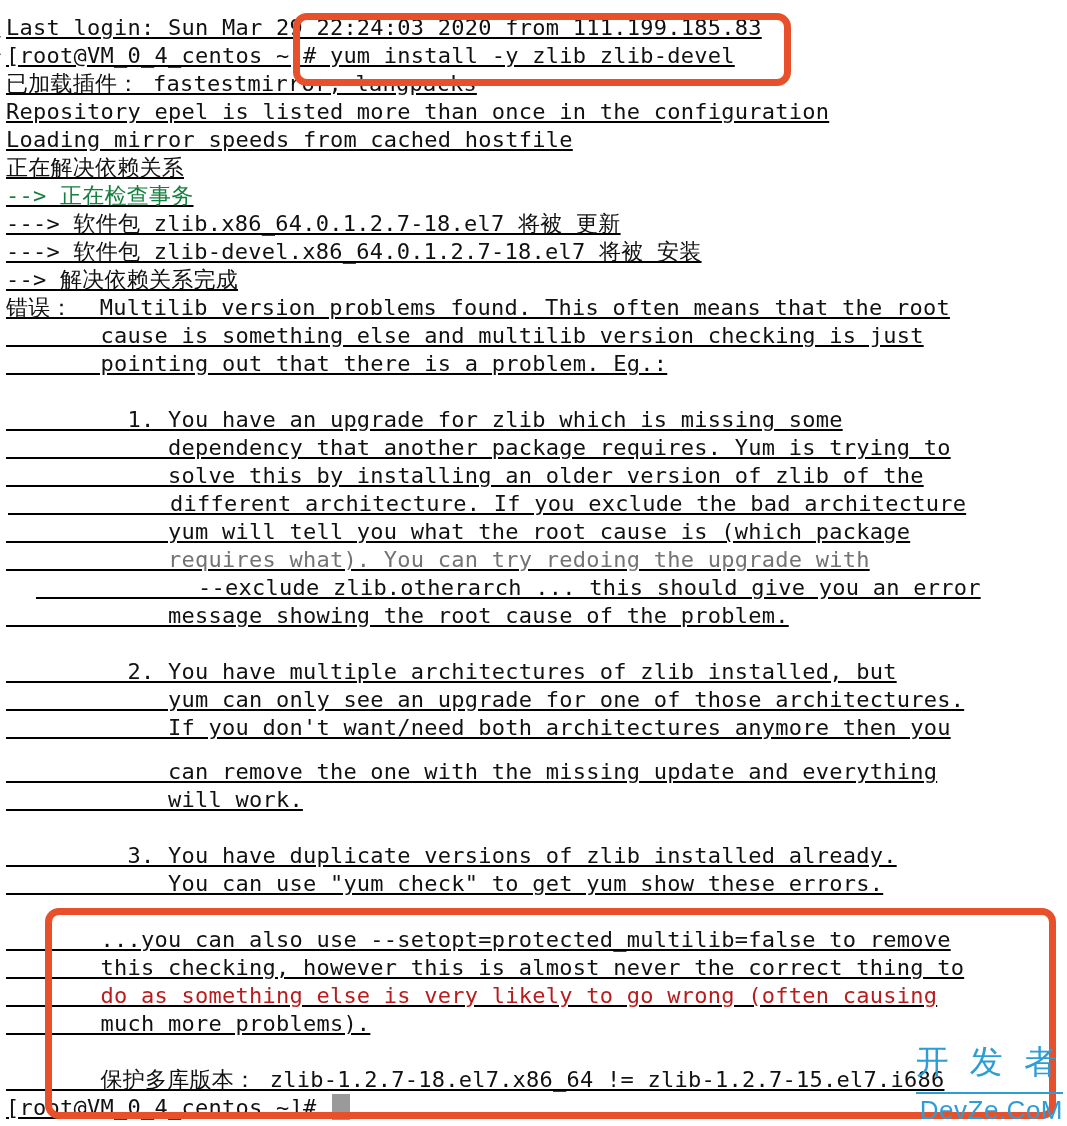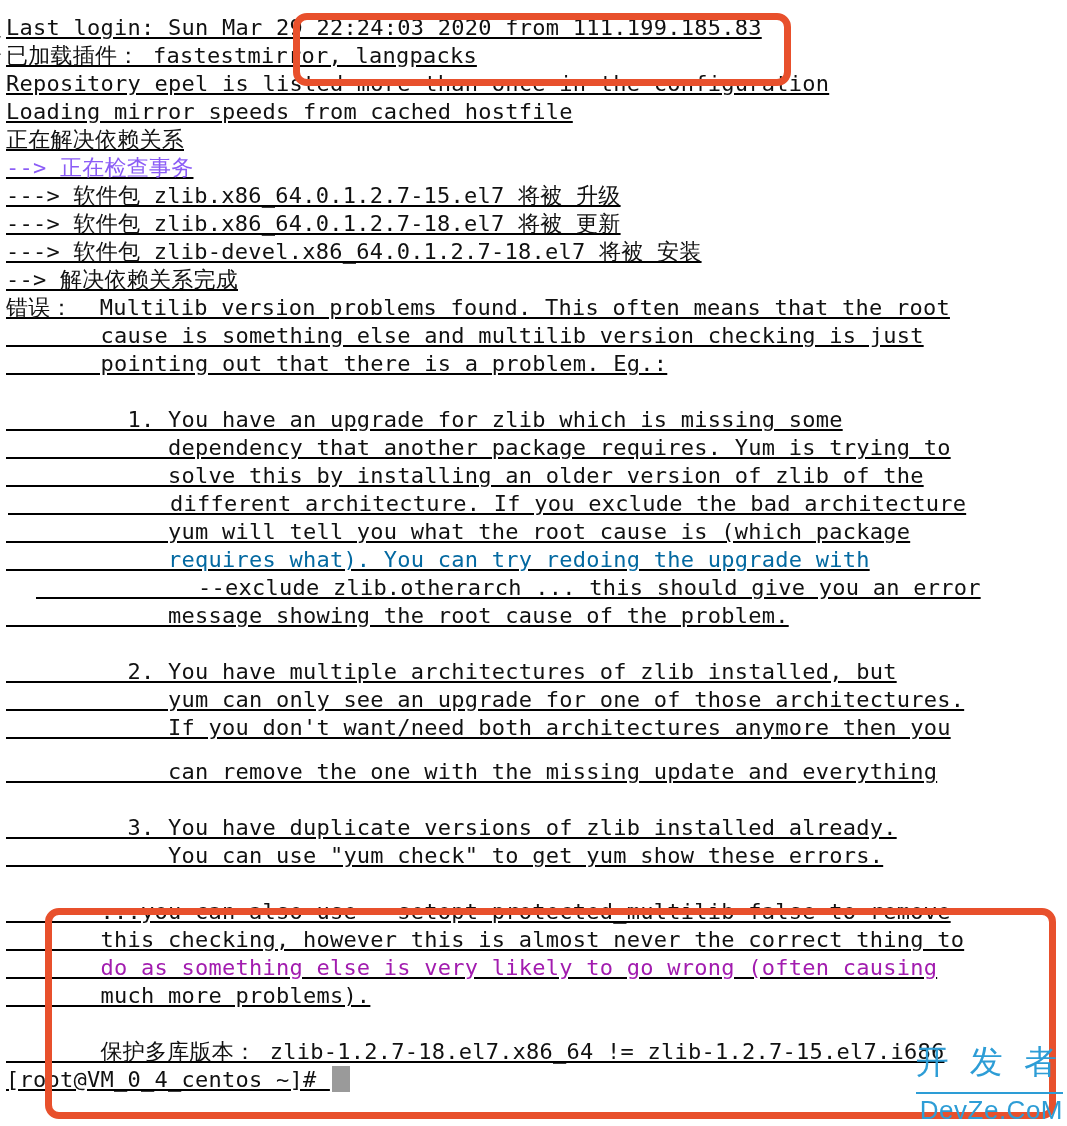--- a/index.html
+++ b/index.html
@@ -88,53 +88,54 @@
 </style>
 </head>
 <body>
 
 <div id="screen">
 
   <span id="edge-artifact">[</span>
 
   <div id="terminal-lines">
       <div class="term-line" style="color: rgb(17, 17, 17);">Last login: Sun Mar 29 22:24:03 2020 from 111.199.185.83</div>
+      <div class="term-line" style="color: rgb(17, 17, 17);">[root@VM_0_4_centos ~]# yum install -y zlib zlib-devel</div>
       <div class="term-line" style="color: rgb(17, 17, 17);">已加载插件： fastestmirror, langpacks</div>
       <div class="term-line" style="color: rgb(17, 17, 17);">Repository epel is listed more than once in the configuration</div>
       <div class="term-line" style="color: rgb(17, 17, 17);">Loading mirror speeds from cached hostfile</div>
       <div class="term-line" style="color: rgb(17, 17, 17);">正在解决依赖关系</div>
-      <div class="term-line" style="color: #8b5cf6;">--&gt; 正在检查事务</div>
-      <div class="term-line" style="color: rgb(17, 17, 17);">---&gt; 软件包 zlib.x86_64.0.1.2.7-15.el7 将被 升级</div>
+      <div class="term-line" style="color: #15803d;">--&gt; 正在检查事务</div>
       <div class="term-line" style="color: rgb(17, 17, 17);">---&gt; 软件包 zlib.x86_64.0.1.2.7-18.el7 将被 更新</div>
       <div class="term-line" style="color: rgb(17, 17, 17);">---&gt; 软件包 zlib-devel.x86_64.0.1.2.7-18.el7 将被 安装</div>
       <div class="term-line" style="color: rgb(17, 17, 17);">--&gt; 解决依赖关系完成</div>
       <div class="term-line" style="color: rgb(17, 17, 17);">错误：  Multilib version problems found. This often means that the root</div>
       <div class="term-line" style="color: rgb(17, 17, 17);">       cause is something else and multilib version checking is just</div>
       <div class="term-line" style="color: rgb(17, 17, 17);">       pointing out that there is a problem. Eg.:</div>
       <div class="term-line" style="color: rgb(17, 17, 17);"></div>
       <div class="term-line" style="color: rgb(17, 17, 17);">         1. You have an upgrade for zlib which is missing some</div>
       <div class="term-line" style="color: rgb(17, 17, 17);">            dependency that another package requires. Yum is trying to</div>
       <div class="term-line" style="color: rgb(17, 17, 17);">            solve this by installing an older version of zlib of the</div>
       <div class="term-line" style="color: rgb(17, 17, 17); padding-left: 8px;">            different architecture. If you exclude the bad architecture</div>
       <div class="term-line" style="color: rgb(17, 17, 17);">            yum will tell you what the root cause is (which package</div>
-      <div class="term-line" style="color: #0369a1;">            requires what). You can try redoing the upgrade with</div>
+      <div class="term-line" style="color: #737373;">            requires what). You can try redoing the upgrade with</div>
       <div class="term-line" style="color: rgb(17, 17, 17); padding-left: 36px;">            --exclude zlib.otherarch ... this should give you an error</div>
       <div class="term-line" style="color: rgb(17, 17, 17);">            message showing the root cause of the problem.</div>
       <div class="term-line" style="color: rgb(17, 17, 17);"></div>
       <div class="term-line" style="color: rgb(17, 17, 17);">         2. You have multiple architectures of zlib installed, but</div>
       <div class="term-line" style="color: rgb(17, 17, 17);">            yum can only see an upgrade for one of those architectures.</div>
       <div class="term-line" style="color: rgb(17, 17, 17);">            If you don't want/need both architectures anymore then you</div>
       <div class="term-line" style="color: rgb(17, 17, 17); margin-top: 16px;">            can remove the one with the missing update and everything</div>
+      <div class="term-line" style="color: rgb(17, 17, 17);">            will work.</div>
       <div class="term-line" style="color: rgb(17, 17, 17);"></div>
       <div class="term-line" style="color: rgb(17, 17, 17);">         3. You have duplicate versions of zlib installed already.</div>
       <div class="term-line" style="color: rgb(17, 17, 17);">            You can use "yum check" to get yum show these errors.</div>
       <div class="term-line" style="color: rgb(17, 17, 17);"></div>
       <div class="term-line" style="color: rgb(17, 17, 17);">       ...you can also use --setopt=protected_multilib=false to remove</div>
       <div class="term-line" style="color: rgb(17, 17, 17);">       this checking, however this is almost never the correct thing to</div>
-      <div class="term-line" style="color: #a21caf;">       do as something else is very likely to go wrong (often causing</div>
+      <div class="term-line" style="color: #b91c1c;">       do as something else is very likely to go wrong (often causing</div>
       <div class="term-line" style="color: rgb(17, 17, 17);">       much more problems).</div>
       <div class="term-line" style="color: rgb(17, 17, 17);"></div>
       <div class="term-line" style="color: rgb(17, 17, 17);">       保护多库版本： zlib-1.2.7-18.el7.x86_64 != zlib-1.2.7-15.el7.i686</div>
       <div class="term-line" style="color: rgb(17, 17, 17);">[root@VM_0_4_centos ~]# <span class="cursor" style="background: rgb(154, 154, 154);"></span></div>
     </div>
 
   <div id="annotations-layer">
       <div class="red-box" style="left: 293px; top: 13px; width: 484px; height: 59px; border-color: rgb(232, 80, 44);"></div>
       <div class="red-box" style="left: 45px; top: 908px; width: 997px; height: 197px; border-color: rgb(232, 80, 44);"></div>
     </div>

